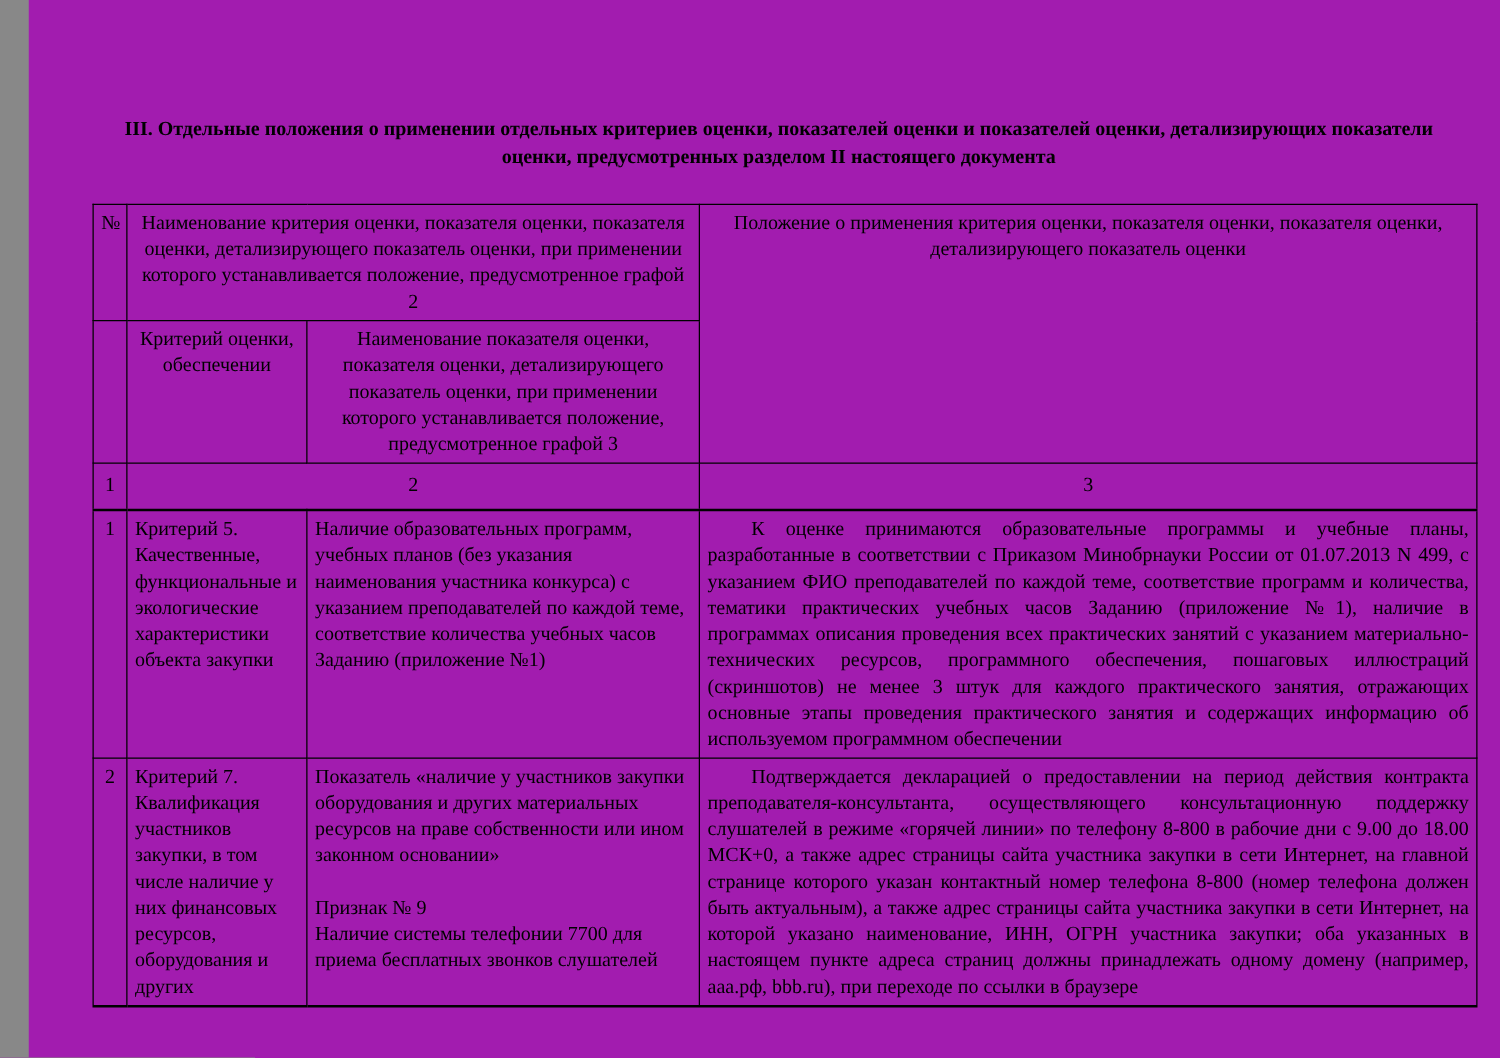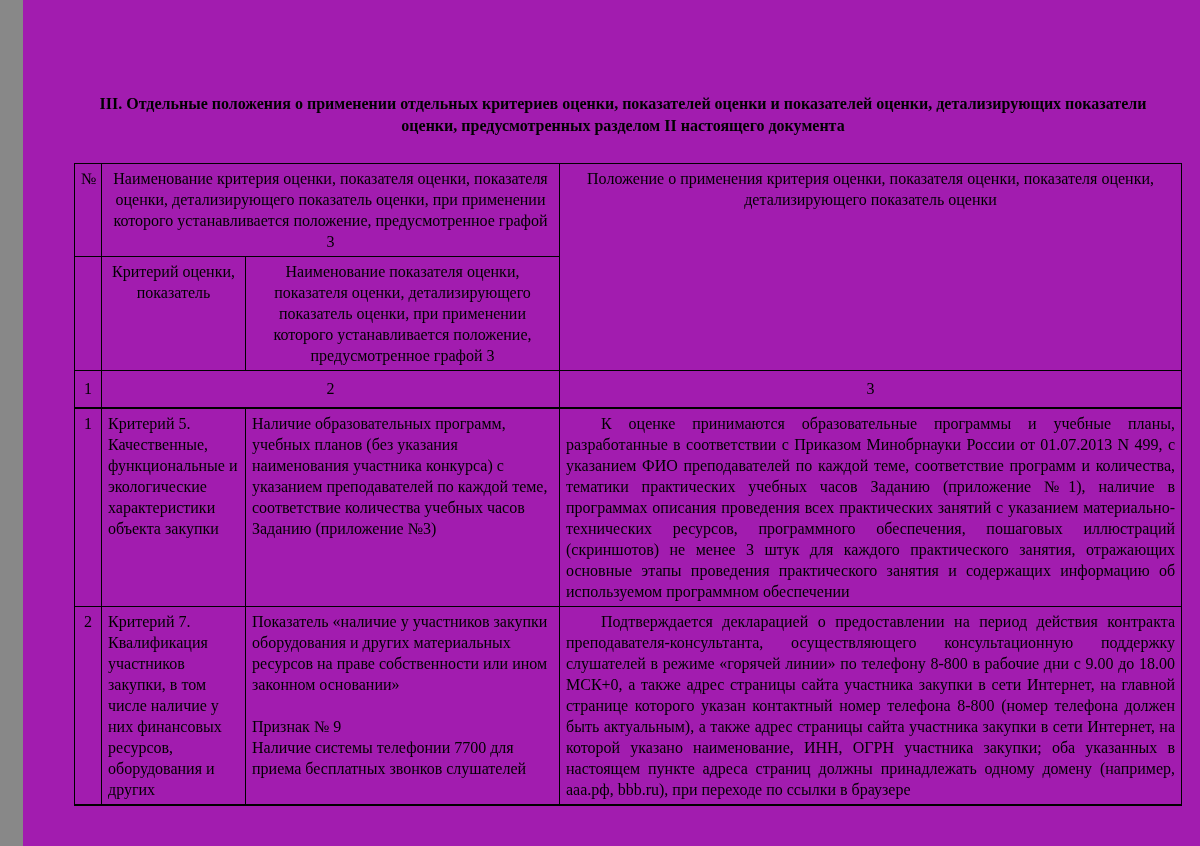--- a/index.html
+++ b/index.html
@@ -69,41 +69,41 @@
     <colgroup>
       <col style="width:27px">
       <col style="width:144px">
       <col style="width:314px">
       <col style="width:622px">
     </colgroup>
 
     <tbody>
         <tr class="r-h1">
       <td class="hdr">№</td>
-      <td class="hdr" colspan="2">Наименование критерия оценки, показателя оценки, показателя оценки, детализирующего показатель оценки, при применении которого устанавливается положение, предусмотренное графой 3</td>
+      <td class="hdr" colspan="2">Наименование критерия оценки, показателя оценки, показателя оценки, детализирующего показатель оценки, при применении которого устанавливается положение, предусмотренное графой 2</td>
       <td class="hdr" rowspan="2">Положение о применения критерия оценки, показателя оценки, показателя оценки, детализирующего показатель оценки</td>
     </tr>
 
     <tr class="r-h2">
       <td></td>
-      <td class="hdr">Критерий оценки, показатель</td>
+      <td class="hdr">Критерий оценки, обеспечении</td>
       <td class="hdr">Наименование показателя оценки, показателя оценки, детализирующего показатель оценки, при применении которого устанавливается положение, предусмотренное графой 3</td>
     </tr>
 
     <tr class="r-num num-row">
       <td>1</td>
       <td colspan="2">2</td>
       <td>3</td>
     </tr>
 
     <tr class="r-d1">
       <td class="cell-no">1</td>
       <td>Критерий 5. Качественные, функциональные и экологические характеристики объекта закупки</td>
       <td class="cell-ind">
-            <div>Наличие образовательных программ, учебных планов (без указания наименования участника конкурса) с указанием преподавателей по каждой теме, соответствие количества учебных часов Заданию (приложение №3)</div>
+            <div>Наличие образовательных программ, учебных планов (без указания наименования участника конкурса) с указанием преподавателей по каждой теме, соответствие количества учебных часов Заданию (приложение №1)</div>
           </td>
       <td class="cell-prov">
         <div class="para">К оценке принимаются образовательные программы и учебные планы, разработанные в соответствии с Приказом Минобрнауки России от 01.07.2013 N 499, с указанием ФИО преподавателей по каждой теме, соответствие программ и количества, тематики практических учебных часов Заданию (приложение №1), наличие в программах описания проведения всех практических занятий с указанием материально-технических ресурсов, программного обеспечения, пошаговых иллюстраций (скриншотов) не менее 3 штук для каждого практического занятия, отражающих основные этапы проведения практического занятия и содержащих информацию об используемом программном обеспечении</div>
       </td>
     </tr>
 
     <tr class="r-d2">
       <td class="cell-no">2</td>
       <td>Критерий 7. Квалификация участников закупки, в том числе наличие у них финансовых ресурсов, оборудования и других</td>
       <td class="cell-ind">

